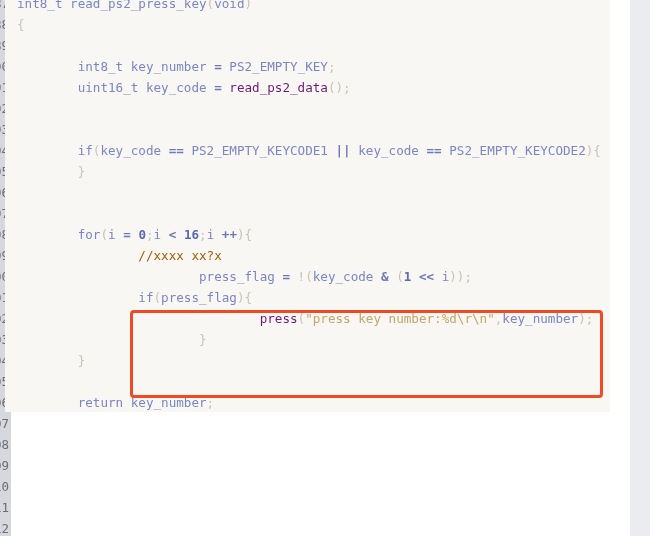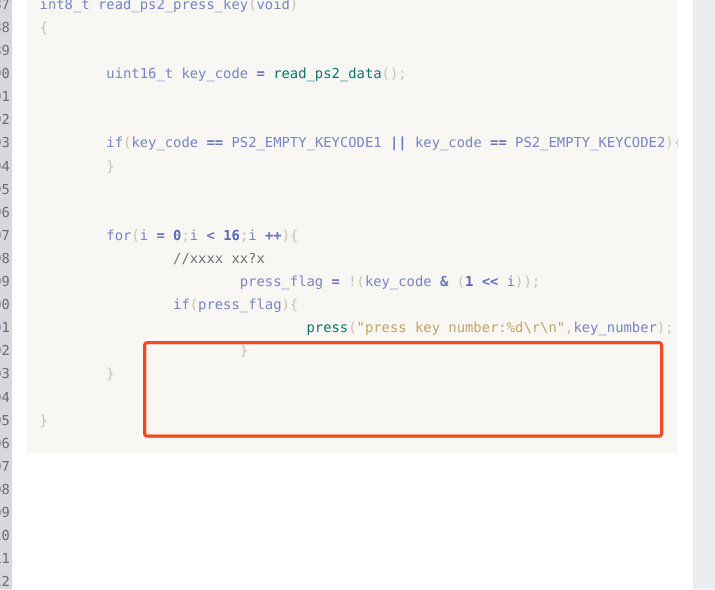--- a/index.html
+++ b/index.html
@@ -58,21 +58,21 @@
     font-family: "DejaVu Sans Mono", monospace;
     font-size: 12.5px;
     line-height: 21px;
     color: #6a6e78;
     white-space: pre;
   }
 
   
   #code-surface {
     position: absolute;
-    left: 24px;
+    left: 5px;
     top: 0;
     width: 605px;
     height: 412px;
     background: #f8f7f4;
     overflow: hidden;
   }
 
   #code-lines {
     position: absolute;
     left: 0;
@@ -89,23 +89,23 @@
     padding-left: 12px;
     color: #7b86c4;
     letter-spacing: 0px;
   }
 
   
   .t-id   { color: #7b86c4; }
   .t-punc { color: #c8c3b4; }
   .t-op   { color: #6d78bb; font-weight: bold; }
   .t-num  { color: #5a68b5; font-weight: bold; }
-  .t-fn   { color: #0f766e; }
+  .t-fn   { color: #701a75; }
   .t-str  { color: #c3a668; }
-  .t-cmt  { color: #737373; }
+  .t-cmt  { color: #a16207; }
   .t-brace{ color: #c8c3b4; }
 
   
   #annotation-box {
     position: absolute;
     left: 130px;
     top: 310px;
     width: 473px;
     height: 88px;
     border: 3px solid #f04a23;
@@ -146,35 +146,37 @@
       <div class="gutter-num" style="top: 476px;">110</div>
       <div class="gutter-num" style="top: 497px;">111</div>
       <div class="gutter-num" style="top: 518px;">112</div>
     </div>
 
   <div id="code-surface" style="background: rgb(248, 247, 244);">
     <div id="code-lines">
         <div class="code-line"><span class="t-id">int8_t</span><span class="t-punc"> </span><span class="t-id">read_ps2_press_key</span><span class="t-punc">(</span><span class="t-id">void</span><span class="t-punc">)</span></div>
         <div class="code-line"><span class="t-brace">{</span></div>
         <div class="code-line">&nbsp;</div>
+        <div class="code-line"><span class="t-punc">        </span><span class="t-id">int8_t key_number </span><span class="t-op">=</span><span class="t-id"> PS2_EMPTY_KEY</span><span class="t-punc">;</span></div>
         <div class="code-line"><span class="t-punc">        </span><span class="t-id">uint16_t key_code </span><span class="t-op">=</span><span class="t-fn"> read_ps2_data</span><span class="t-punc">();</span></div>
         <div class="code-line">&nbsp;</div>
         <div class="code-line">&nbsp;</div>
         <div class="code-line"><span class="t-punc">        </span><span class="t-id">if</span><span class="t-punc">(</span><span class="t-id">key_code </span><span class="t-op">==</span><span class="t-id"> PS2_EMPTY_KEYCODE1 </span><span class="t-op">||</span><span class="t-id"> key_code </span><span class="t-op">==</span><span class="t-id"> PS2_EMPTY_KEYCODE2</span><span class="t-punc">){</span></div>
         <div class="code-line"><span class="t-punc">        </span><span class="t-brace">}</span></div>
         <div class="code-line">&nbsp;</div>
         <div class="code-line">&nbsp;</div>
         <div class="code-line"><span class="t-punc">        </span><span class="t-id">for</span><span class="t-punc">(</span><span class="t-id">i </span><span class="t-op">=</span><span class="t-punc"> </span><span class="t-num">0</span><span class="t-punc">;</span><span class="t-id">i </span><span class="t-op">&lt;</span><span class="t-punc"> </span><span class="t-num">16</span><span class="t-punc">;</span><span class="t-id">i </span><span class="t-op">++</span><span class="t-punc">){</span></div>
         <div class="code-line"><span class="t-punc">                </span><span class="t-cmt">//xxxx xx?x</span></div>
         <div class="code-line"><span class="t-punc">                        </span><span class="t-id">press_flag </span><span class="t-op">=</span><span class="t-punc"> !(</span><span class="t-id">key_code </span><span class="t-op">&amp;</span><span class="t-punc"> (</span><span class="t-num">1</span><span class="t-punc"> </span><span class="t-op">&lt;&lt;</span><span class="t-id"> i</span><span class="t-punc">));</span></div>
         <div class="code-line"><span class="t-punc">                </span><span class="t-id">if</span><span class="t-punc">(</span><span class="t-id">press_flag</span><span class="t-punc">){</span></div>
         <div class="code-line"><span class="t-punc">                                </span><span class="t-fn">press</span><span class="t-punc">(</span><span class="t-str">"press key number:%d\r\n"</span><span class="t-punc">,</span><span class="t-id">key_number</span><span class="t-punc">);</span></div>
         <div class="code-line"><span class="t-punc">                        </span><span class="t-brace">}</span></div>
         <div class="code-line"><span class="t-punc">        </span><span class="t-brace">}</span></div>
         <div class="code-line">&nbsp;</div>
+        <div class="code-line"><span class="t-punc">        </span><span class="t-id">return key_number</span><span class="t-punc">;</span></div>
         <div class="code-line"><span class="t-brace">}</span></div>
       </div>
   </div>
 
   <div id="page-right-inner"></div>
   <div id="page-right-edge"></div>
 
   <div id="annotation-box" style="left: 130px; top: 310px; width: 473px; height: 88px; border-color: rgb(240, 74, 35); border-width: 3px;"></div>
 
 </div>

